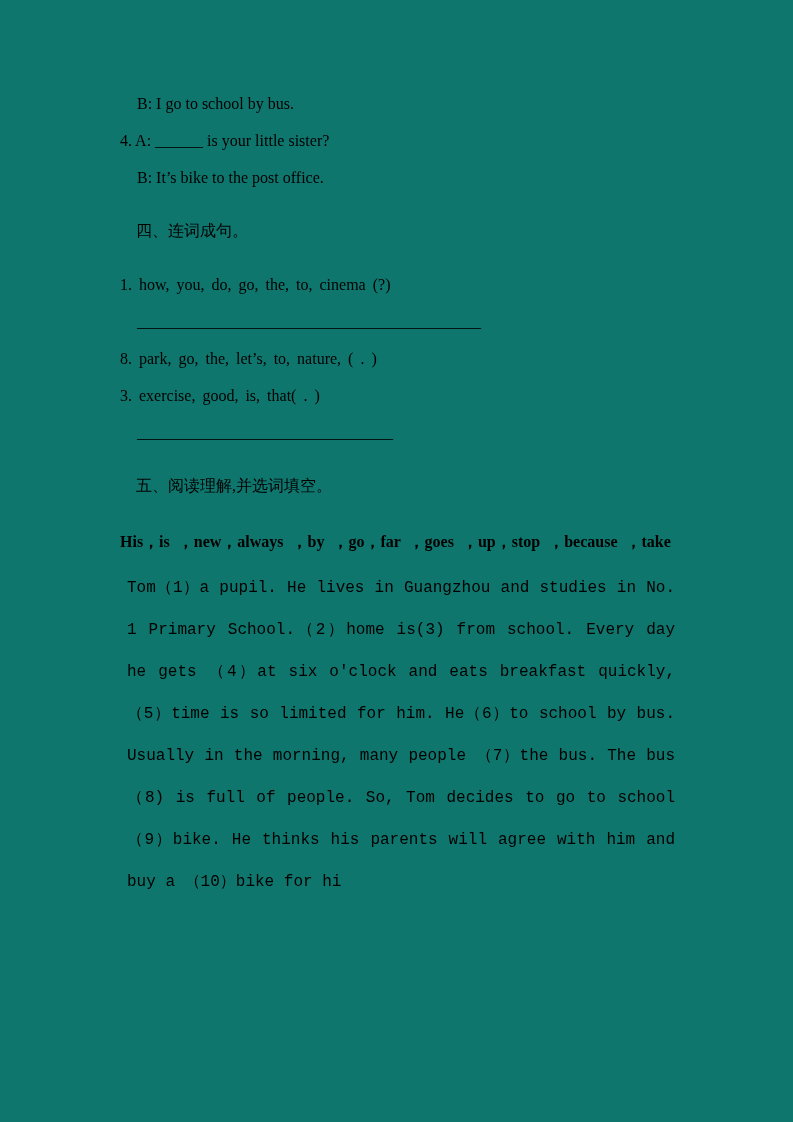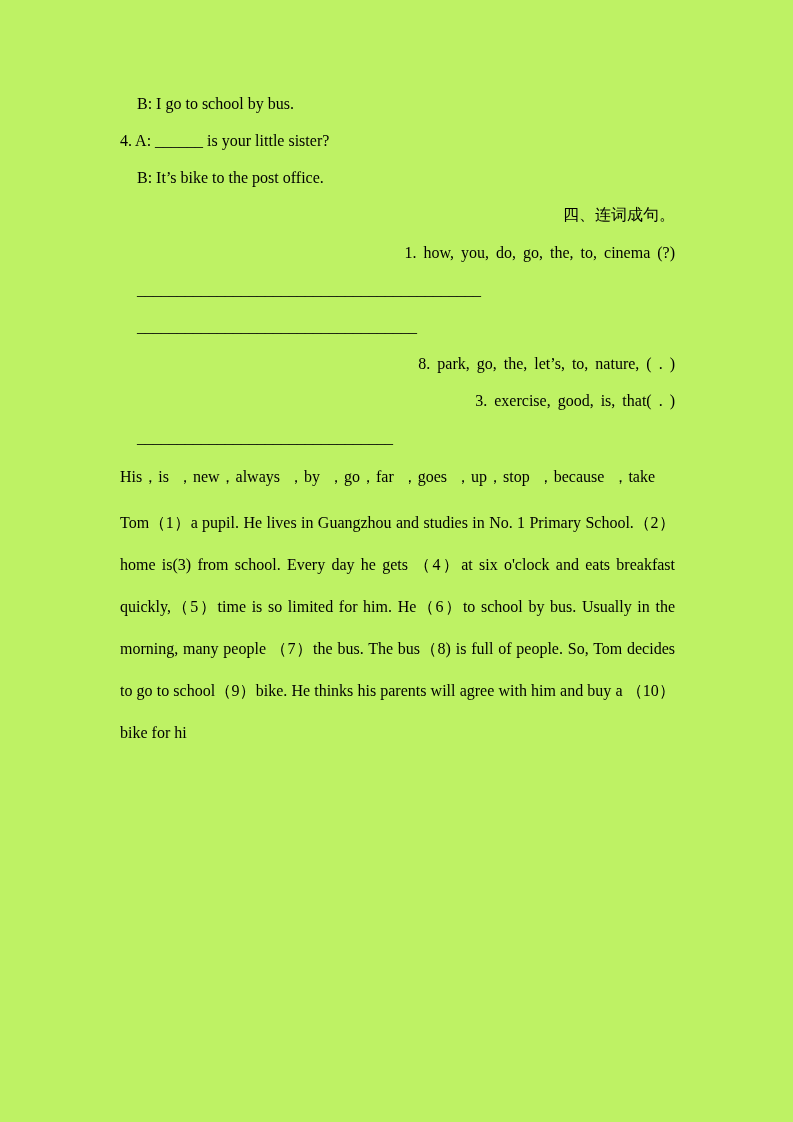--- a/index.html
+++ b/index.html
@@ -5,62 +5,62 @@
     html, body {
       margin: 0;
       padding: 0;
       background: #ffffff;
     }
     .page {
       position: relative;
       width: 793px;
       height: 1122px;
       margin: 0 auto;
-      background: #bef264;
+      background: #0f766e;
       color: #000000;
       font-family: "Liberation Serif", "DejaVu Serif", serif;
       font-size: 16px;
       box-sizing: border-box;
       padding: 85px 118px 0 120px;
       overflow: hidden;
     }
     .line {
       line-height: 37px;
       white-space: nowrap;
     }
     .indent {
       padding-left: 17px;
     }
     .section-title {
-      margin: 0;
+      margin: 16px;
       font-size: 16px;
       font-weight: normal;
       line-height: 38px;
       white-space: nowrap;
-      text-align: right;
     }
     .s4-prompt {
       word-spacing: 3px;
-      text-align: right;
     }
     .s4-blank {
       letter-spacing: 0;
       color: #000000;
     }
     .word-bank {
       margin: 0;
       line-height: 42px;
       white-space: nowrap;
       word-spacing: 4px;
+      font-weight: bold;
     }
     .passage {
-      margin: 4px 0 0 0;
+      margin: 4px 0 0 7px;
       line-height: 42px;
       text-align: justify;
       text-justify: inter-word;
+      font-family: Liberation Mono, monospace;
     }
   </style>
 </head>
 <body>
 
 <div class="page">
 
   <section>
     <div class="line indent">B: I go to school by bus.</div>
     <div class="line">4. A: ______ is your little sister?</div>
@@ -68,30 +68,30 @@
   </section>
 
   <h2 class="section-title">四、连词成句。</h2>
 
   <section>
     <div>
       <div class="line s4-prompt">1. how, you, do, go, the, to, cinema (?)</div>
       <div class="line indent s4-blank">___________________________________________</div>
     </div>
     <div>
-      <div class="line indent s4-blank">___________________________________</div>
     </div>
     <div>
       <div class="line s4-prompt">8. park, go, the, let’s, to, nature, ( . )</div>
     </div>
     <div>
       <div class="line s4-prompt">3. exercise, good, is, that( . )</div>
       <div class="line indent s4-blank">________________________________</div>
     </div>
   </section>
 
+  <h2 class="section-title">五、阅读理解,并选词填空。</h2>
 
   <section>
     <div class="word-bank">His，is ，new，always ，by ，go，far ，goes ，up，stop ，because ，take</div>
     <p class="passage">Tom（1）a pupil. He lives in Guangzhou and studies in No. 1 Primary School.（2）home is(3) from school. Every day he gets （4）at six o'clock and eats breakfast quickly,（5）time is so limited for him. He（6）to school by bus. Usually in the morning, many people （7）the bus. The bus（8) is full of people. So, Tom decides to go to school（9）bike. He thinks his parents will agree with him and buy a （10）bike for hi</p>
   </section>
 
 </div>
 
 </body></html>

